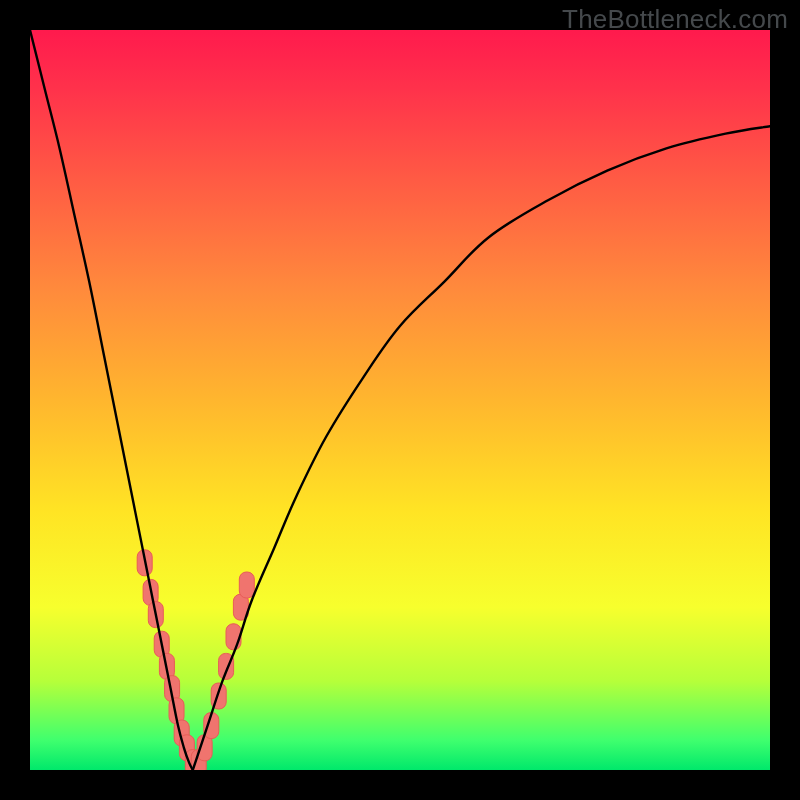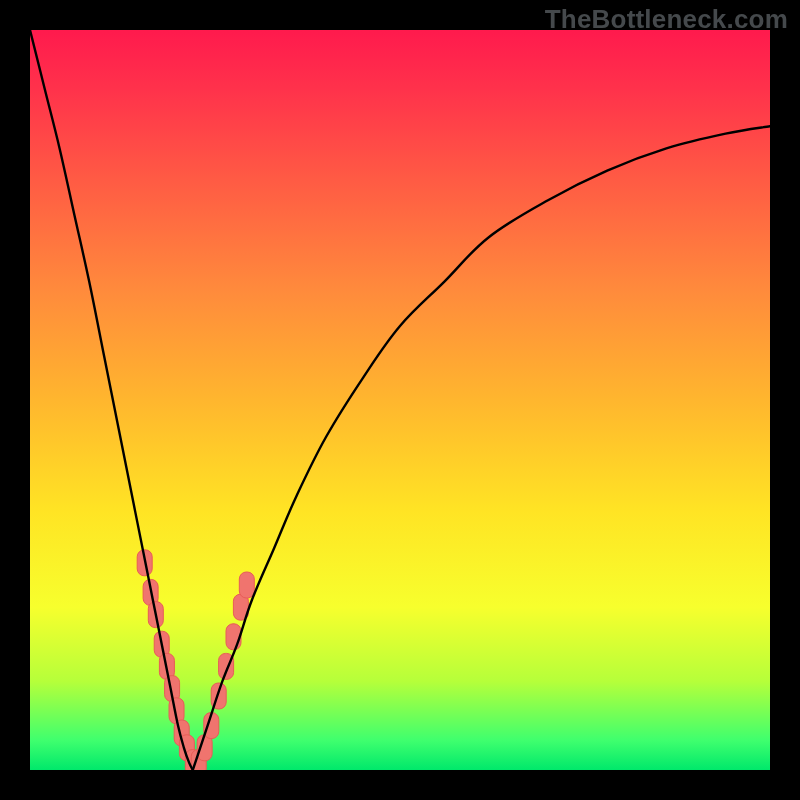--- a/index.html
+++ b/index.html
@@ -46,21 +46,21 @@
     width: 740px;
     height: 740px;
   }
   .watermark {
     position: absolute;
     top: 4px;
     right: 12px;
     color: #45494c;
     font-size: 26px;
     letter-spacing: 0.2px;
-    font-weight: 700;
+    font-weight: 400;
     user-select: none;
   }
 </style>
 </head>
 <body>
 
 <div class="frame">
   <div class="plot">
     <svg class="curves" viewBox="0 0 740 740" preserveAspectRatio="none">
       <g id="marker-layer">

